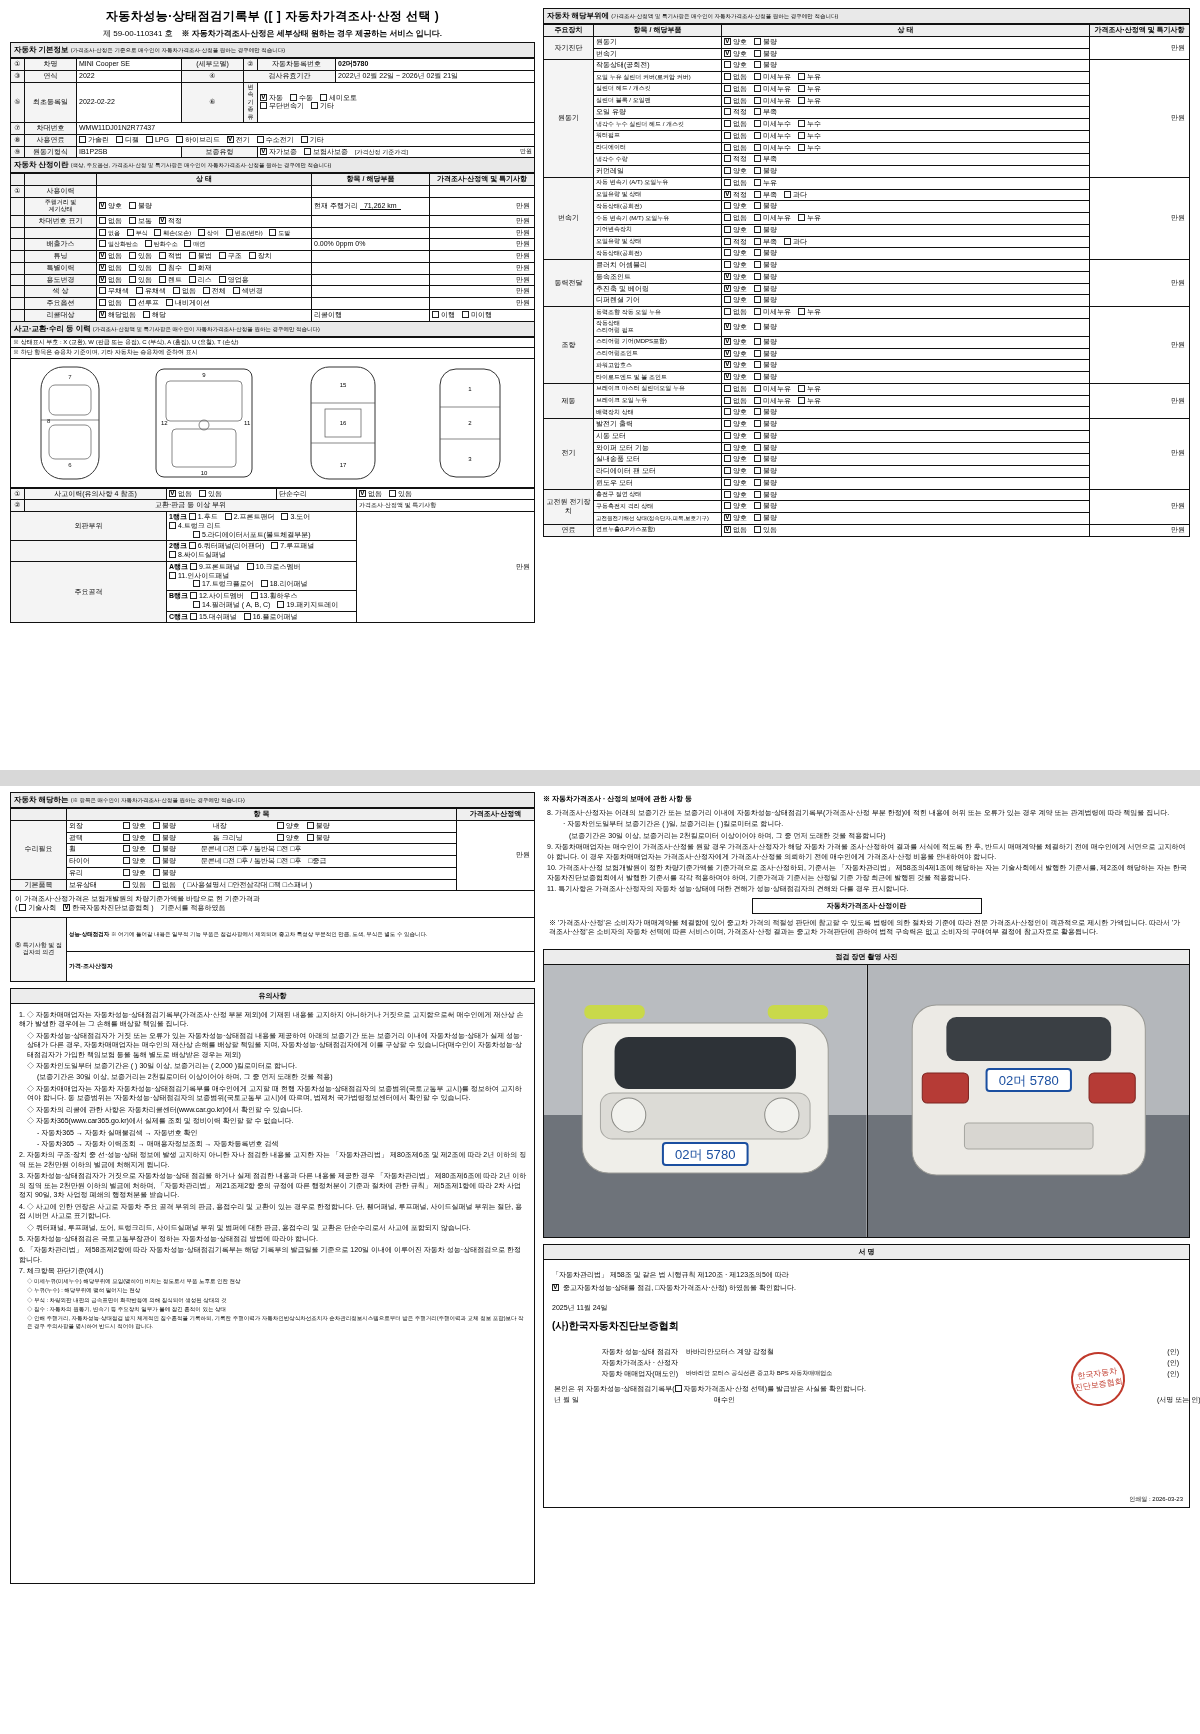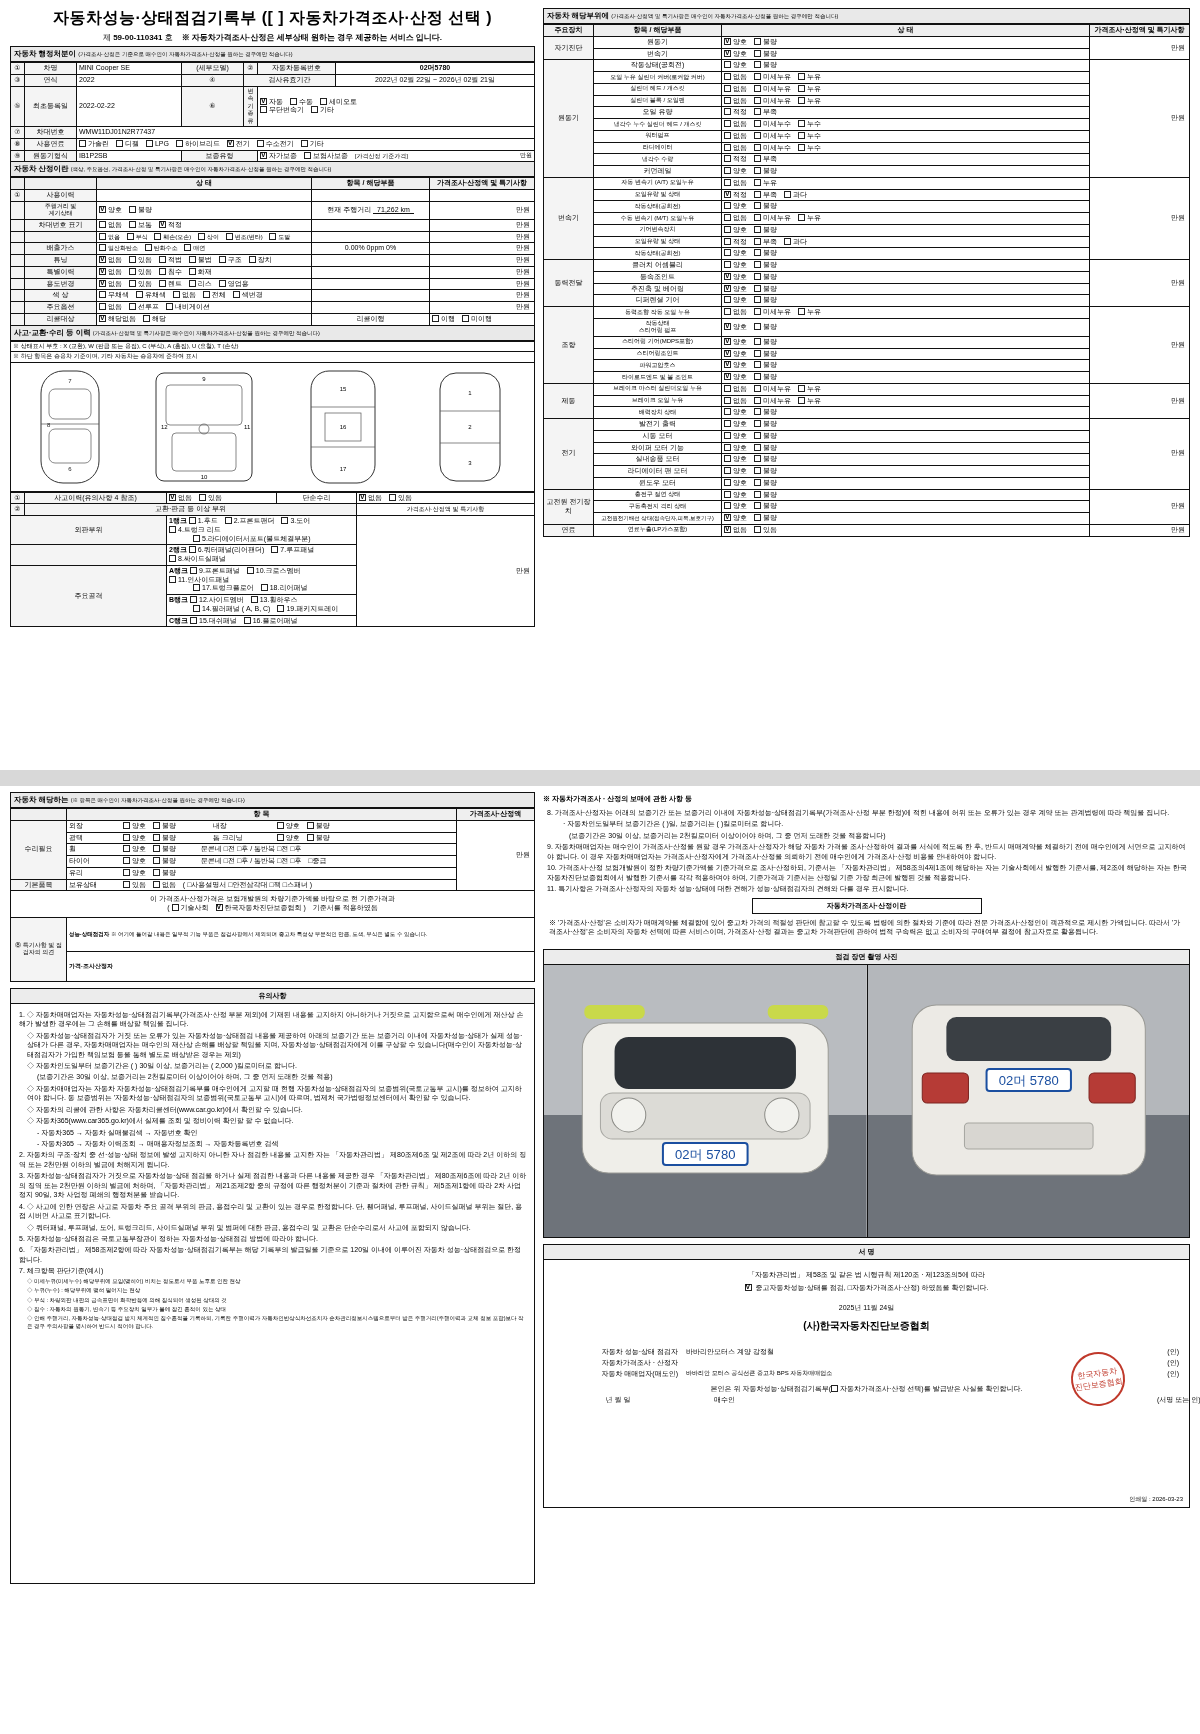--- a/index.html
+++ b/index.html
@@ -16,34 +16,34 @@
   #gap { height:16px; background:#d8d8d8; }
   #page2 { width:1200px; height:948px; padding:6px 10px; }
 
   .cols { display:flex; gap:8px; }
   .colL { width:525px; }
   .colR { flex:1; }
 
   table { border-collapse:collapse; width:100%; table-layout:fixed; }
   td, th { border:1px solid #111; padding:1px 2px; vertical-align:middle; font-size:7px; line-height:1.25; }
   .noborder td { border:none; }
-  .tt { text-align:center; }
+  .tt { text-align:left; }
   .tl { text-align:left; }
   .tr { text-align:right; }
   .b { font-weight:bold; }
   .sec-title { background:#e9e9e9; font-weight:bold; font-size:7.5px; padding:2px 3px; border:1px solid #111; }
   .hdr { background:#efefef; font-weight:bold; text-align:center; }
   .tiny { font-size:6px; }
   .tiny2 { font-size:5.5px; }
   .nowrap { white-space:nowrap; }
 
   .title-wrap { text-align:center; margin-bottom:3px; }
-  .doc-title { font-size:16px; font-weight:bold; letter-spacing:.5px; }
+  .doc-title { font-size:12px; font-weight:bold; letter-spacing:.5px; }
   .doc-sub { font-size:8px; margin-top:3px; }
-  .doc-sub .no { font-weight:bold; }
+  .doc-sub .no { font-weight:normal; }
 
   
   .cb { display:inline-block; width:7px; height:7px; border:1px solid #222; margin-right:2px;
         vertical-align:-1px; position:relative; background:#fff; }
   .cb.on::after { content:"V"; position:absolute; left:0px; top:-3px; font-size:7px; font-weight:bold; line-height:9px; }
   .opt { display:inline-block; margin-right:5px; white-space:nowrap; }
 
   .lbl-cell { background:#f4f4f4; text-align:center; }
   .mark { text-align:right; padding-right:4px; }
 
@@ -71,21 +71,21 @@
         <div class="doc-sub">
           <span>제</span>
           <span class="no">59-00-110341</span>
           <span>호</span>
           &nbsp;&nbsp;
           <span class="b">※ 자동차가격조사·산정은 세부상태 원하는 경우 제공하는 서비스 입니다.</span>
         </div>
       </div>
 
       <div class="sec-title">
-        <span>자동차 행정처분이</span>
+        <span>자동차 기본정보</span>
         <span class="tiny2" style="font-weight:normal">(가격조사·산정은 기준으로 매수인이 자동차가격조사·산정을 원하는 경우에만 적습니다)</span>
       </div>
       <table>
         <tbody>
             <tr>
           <td class="lbl-cell" style="width:14px">①</td>
           <td class="lbl-cell" style="width:52px">차명</td>
           <td class="tl" style="width:105px">MINI Cooper SE</td>
           <td class="lbl-cell" style="width:62px">(세부모델)</td>
           <td class="lbl-cell" style="width:14px">②</td>

